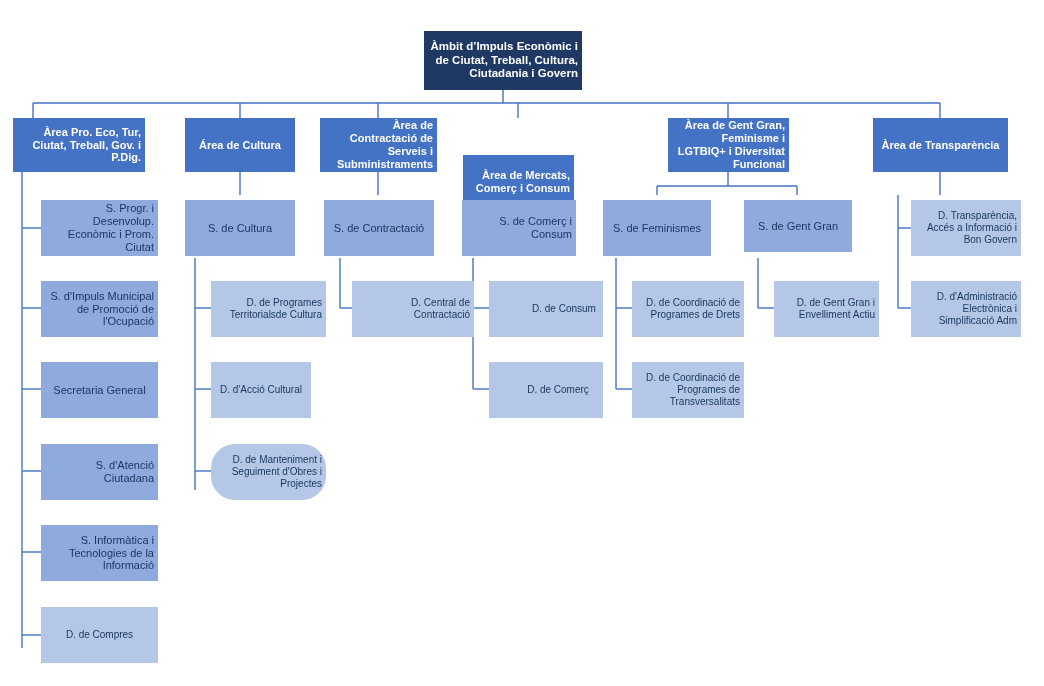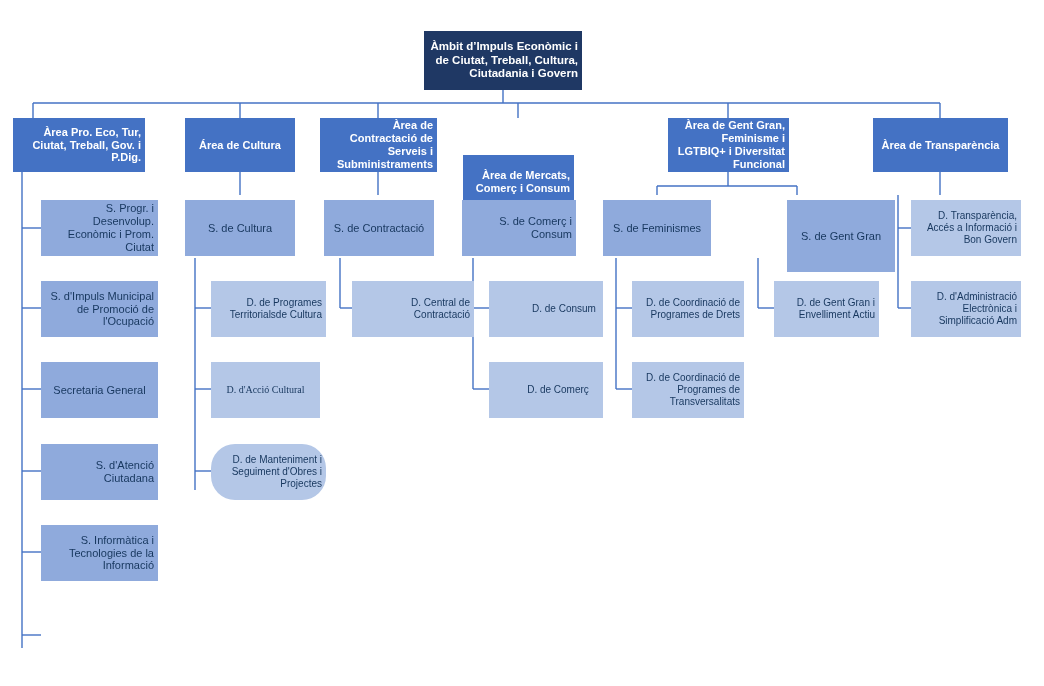--- a/index.html
+++ b/index.html
@@ -137,42 +137,43 @@
   <div class="node lvl-serv" style="left:41px; top:200px; width:117px; height:56px;">S. Progr. i Desenvolup. Econòmic i Prom. Ciutat</div>
 
   <div class="node lvl-serv" style="left:41px; top:281px; width:117px; height:56px;">S. d'Impuls Municipal de Promoció de l'Ocupació</div>
 
   <div class="node lvl-serv" style="left:41px; top:362px; width:117px; height:56px;">Secretaria General</div>
 
   <div class="node lvl-serv" style="left:41px; top:444px; width:117px; height:56px;">S. d'Atenció Ciutadana</div>
 
   <div class="node lvl-serv" style="left:41px; top:525px; width:117px; height:56px;">S. Informàtica i Tecnologies de la Informació</div>
 
+  <div class="node lvl-dir" style="left:41px; top:607px; width:117px; height:56px;">D. de Compres</div>
 
   <div class="node lvl-serv" style="left:185px; top:200px; width:110px; height:56px;">S. de Cultura</div>
 
   <div class="node lvl-dir" style="left:211px; top:281px; width:115px; height:56px;">D. de Programes Territorialsde Cultura</div>
 
-  <div class="node lvl-dir" style="left:211px; top:362px; width:109px; height:56px;font-family:Liberation Serif, serif;">D. d'Acció Cultural</div>
+  <div class="node lvl-dir" style="left:211px; top:362px; width:100px; height:56px;">D. d'Acció Cultural</div>
 
   <div class="node lvl-dir" style="left:211px; top:444px; width:115px; height:56px;border-radius:24px;">D. de Manteniment i Seguiment d'Obres i Projectes</div>
 
   <div class="node lvl-serv" style="left:324px; top:200px; width:110px; height:56px;">S. de Contractació</div>
 
   <div class="node lvl-dir" style="left:352px; top:281px; width:122px; height:56px;">D. Central de Contractació</div>
 
   <div class="node lvl-serv" style="left:462px; top:200px; width:114px; height:56px;">S. de Comerç i Consum</div>
 
   <div class="node lvl-dir" style="left:489px; top:281px; width:114px; height:56px;padding-left:40px;">D. de Consum</div>
 
   <div class="node lvl-dir" style="left:489px; top:362px; width:114px; height:56px;padding-left:28px;">D. de Comerç</div>
 
   <div class="node lvl-serv" style="left:603px; top:200px; width:108px; height:56px;">S. de Feminismes</div>
 
-  <div class="node lvl-serv" style="left:787px; top:200px; width:108px; height:72px;">S. de Gent Gran</div>
+  <div class="node lvl-serv" style="left:744px; top:200px; width:108px; height:52px;">S. de Gent Gran</div>
 
   <div class="node lvl-dir" style="left:632px; top:281px; width:112px; height:56px;">D. de Coordinació de Programes de Drets</div>
 
   <div class="node lvl-dir" style="left:632px; top:362px; width:112px; height:56px;">D. de Coordinació de Programes de Transversalitats</div>
 
   <div class="node lvl-dir" style="left:774px; top:281px; width:105px; height:56px;">D. de Gent Gran i Envelliment Actiu</div>
 
   <div class="node lvl-dir" style="left:911px; top:200px; width:110px; height:56px;">D. Transparència, Accés a Informació i Bon Govern</div>
 
   <div class="node lvl-dir" style="left:911px; top:281px; width:110px; height:56px;">D. d'Administració Electrònica i Simplificació Adm</div>

